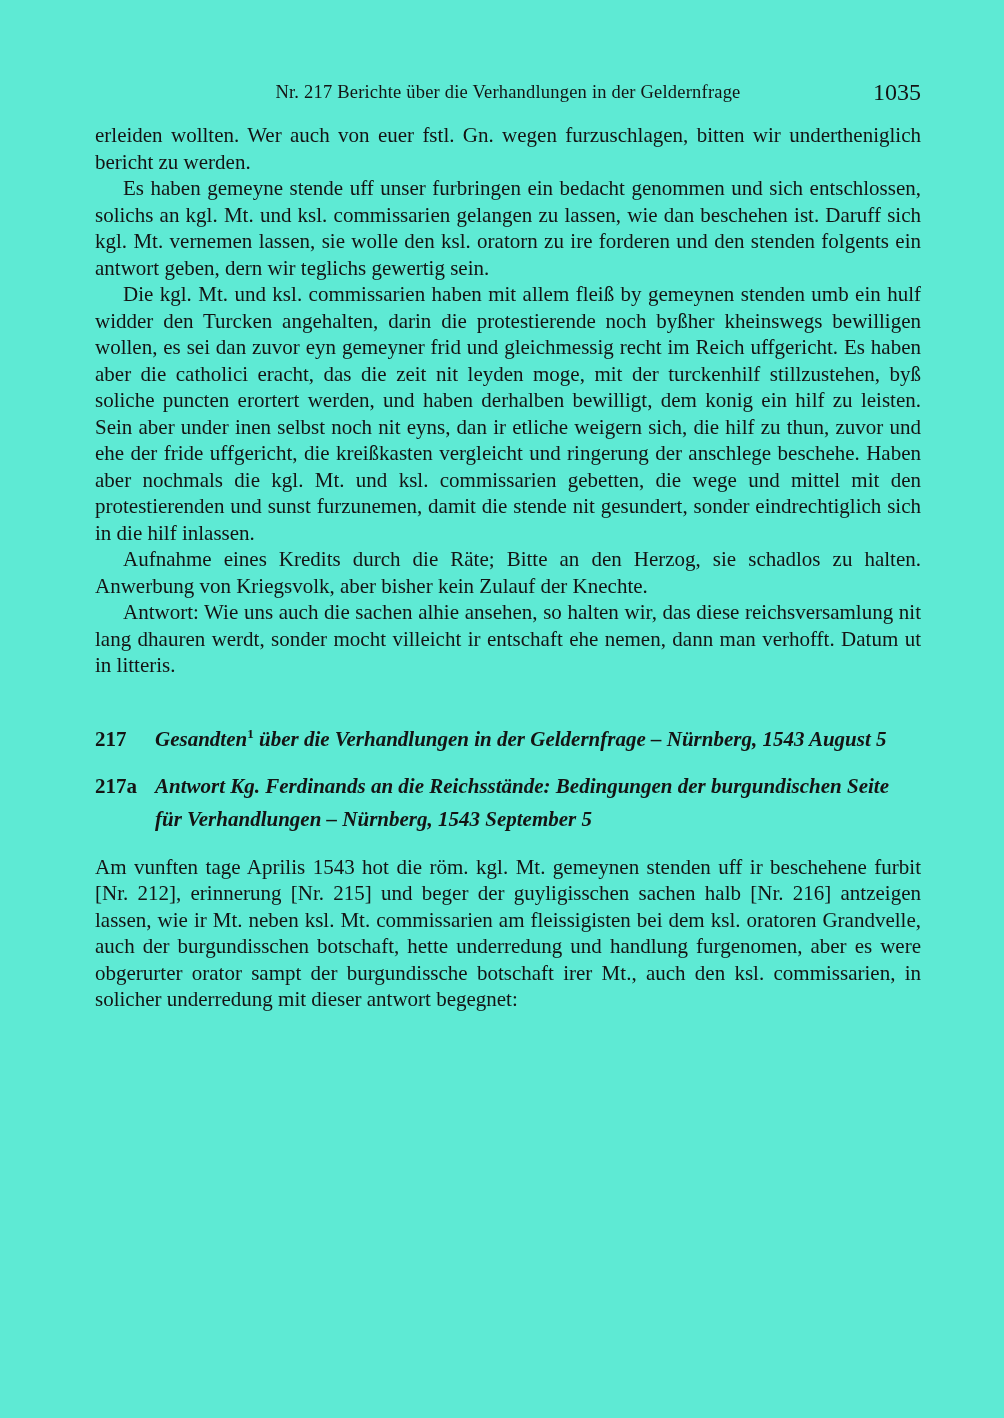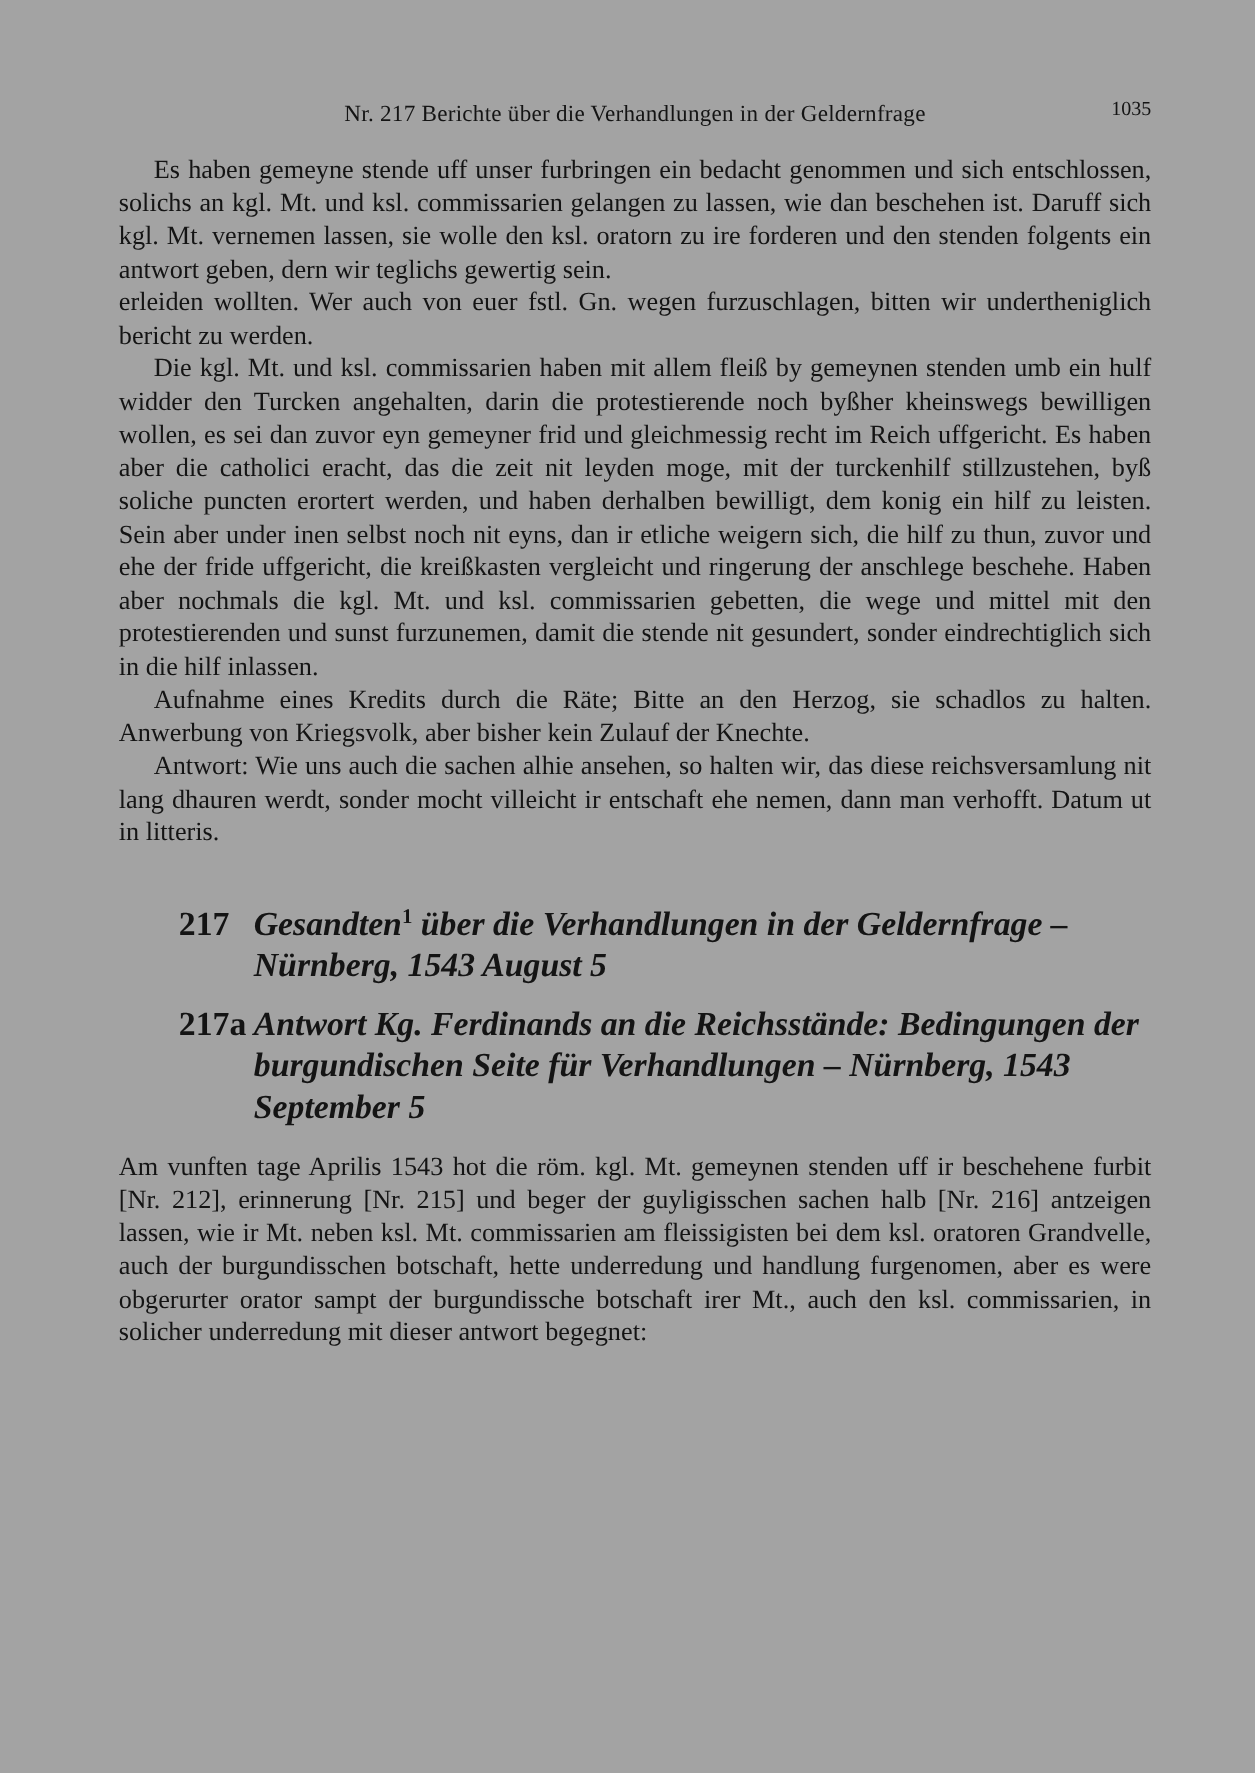--- a/index.html
+++ b/index.html
@@ -4,21 +4,21 @@
 <style>
   html, body {
     margin: 0;
     padding: 0;
     background: #ffffff;
   }
   .page {
     position: relative;
     width: 1004px;
     height: 1418px;
-    background: #a3a3a3;
+    background: #5eead4;
     color: #141414;
     font-family: "Liberation Serif", serif;
     overflow: hidden;
   }
   .content {
     position: absolute;
     left: 95px;
     top: 82px;
     width: 826px;
   }
@@ -31,38 +31,37 @@
   .rh-title {
     display: block;
     text-align: center;
     font-size: 18.5px;
     letter-spacing: 0.2px;
   }
   .rh-page {
     position: absolute;
     right: 0;
     top: -3px;
-    font-size: 16px;
+    font-size: 24px;
   }
   
   .para {
     margin: 0;
     font-size: 21px;
     line-height: 26.5px;
     text-align: justify;
   }
   .indent { text-indent: 28px; }
   .italic { }
   
   .section-heading {
     display: flex;
-    font-size: 27px;
+    font-size: 21px;
     line-height: 33px;
     font-weight: bold;
-    margin-left: 48px;
   }
   .sec-217 { margin-top: 44px; }
   .sec-217a { margin-top: 14px; }
   .sec-num {
     flex: 0 0 60px;
     width: 60px;
     font-style: normal;
   }
   .sec-title {
     flex: 1;
@@ -114,22 +113,22 @@
 
 <div class="page">
   <div class="content">
 
     <div class="running-head">
       <span class="rh-title">Nr. 217 Berichte über die Verhandlungen in der Geldernfrage</span>
       <span class="rh-page">1035</span>
     </div>
 
     <div>
+      <p class="para">erleiden wollten. Wer auch von euer fstl. Gn. wegen furzuschlagen, bitten wir undertheniglich bericht zu werden.</p>
       <p class="para indent">Es haben gemeyne stende uff unser furbringen ein bedacht genommen und sich entschlossen, solichs an kgl. Mt. und ksl. commissarien gelangen zu lassen, wie dan beschehen ist. Daruff sich kgl. Mt. vernemen lassen, sie wolle den ksl. oratorn zu ire forderen und den stenden folgents ein antwort geben, dern wir teglichs gewertig sein.</p>
-      <p class="para">erleiden wollten. Wer auch von euer fstl. Gn. wegen furzuschlagen, bitten wir undertheniglich bericht zu werden.</p>
       <p class="para indent">Die kgl. Mt. und ksl. commissarien haben mit allem fleiß by gemeynen stenden umb ein hulf widder den Turcken angehalten, darin die protestierende noch byßher kheinswegs bewilligen wollen, es sei dan zuvor eyn gemeyner frid und gleichmessig recht im Reich uffgericht. Es haben aber die catholici eracht, das die zeit nit leyden moge, mit der turckenhilf stillzustehen, byß soliche puncten erortert werden, und haben derhalben bewilligt, dem konig ein hilf zu leisten. Sein aber under inen selbst noch nit eyns, dan ir etliche weigern sich, die hilf zu thun, zuvor und ehe der fride uffgericht, die kreißkasten vergleicht und ringerung der anschlege beschehe. Haben aber nochmals die kgl. Mt. und ksl. commissarien gebetten, die wege und mittel mit den protestierenden und sunst furzunemen, damit die stende nit gesundert, sonder eindrechtiglich sich in die hilf inlassen.</p>
       <p class="para indent italic">Aufnahme eines Kredits durch die Räte; Bitte an den Herzog, sie schadlos zu halten. Anwerbung von Kriegsvolk, aber bisher kein Zulauf der Knechte.</p>
       <p class="para indent"><span class="italic">Antwort:</span><span> Wie uns auch die sachen alhie ansehen, so halten wir, das diese reichsversamlung nit lang dhauren werdt, sonder mocht villeicht ir entschaft ehe nemen, dann man verhofft. Datum ut in litteris.</span></p>
     </div>
 
     <div class="section-heading sec-217">
       <span class="sec-num">217</span>
       <span class="sec-title"><span>Gesandten</span><sup>1</sup><span> über die Verhandlungen in der Geldernfrage – Nürnberg, 1543 August 5</span></span>
     </div>
 

